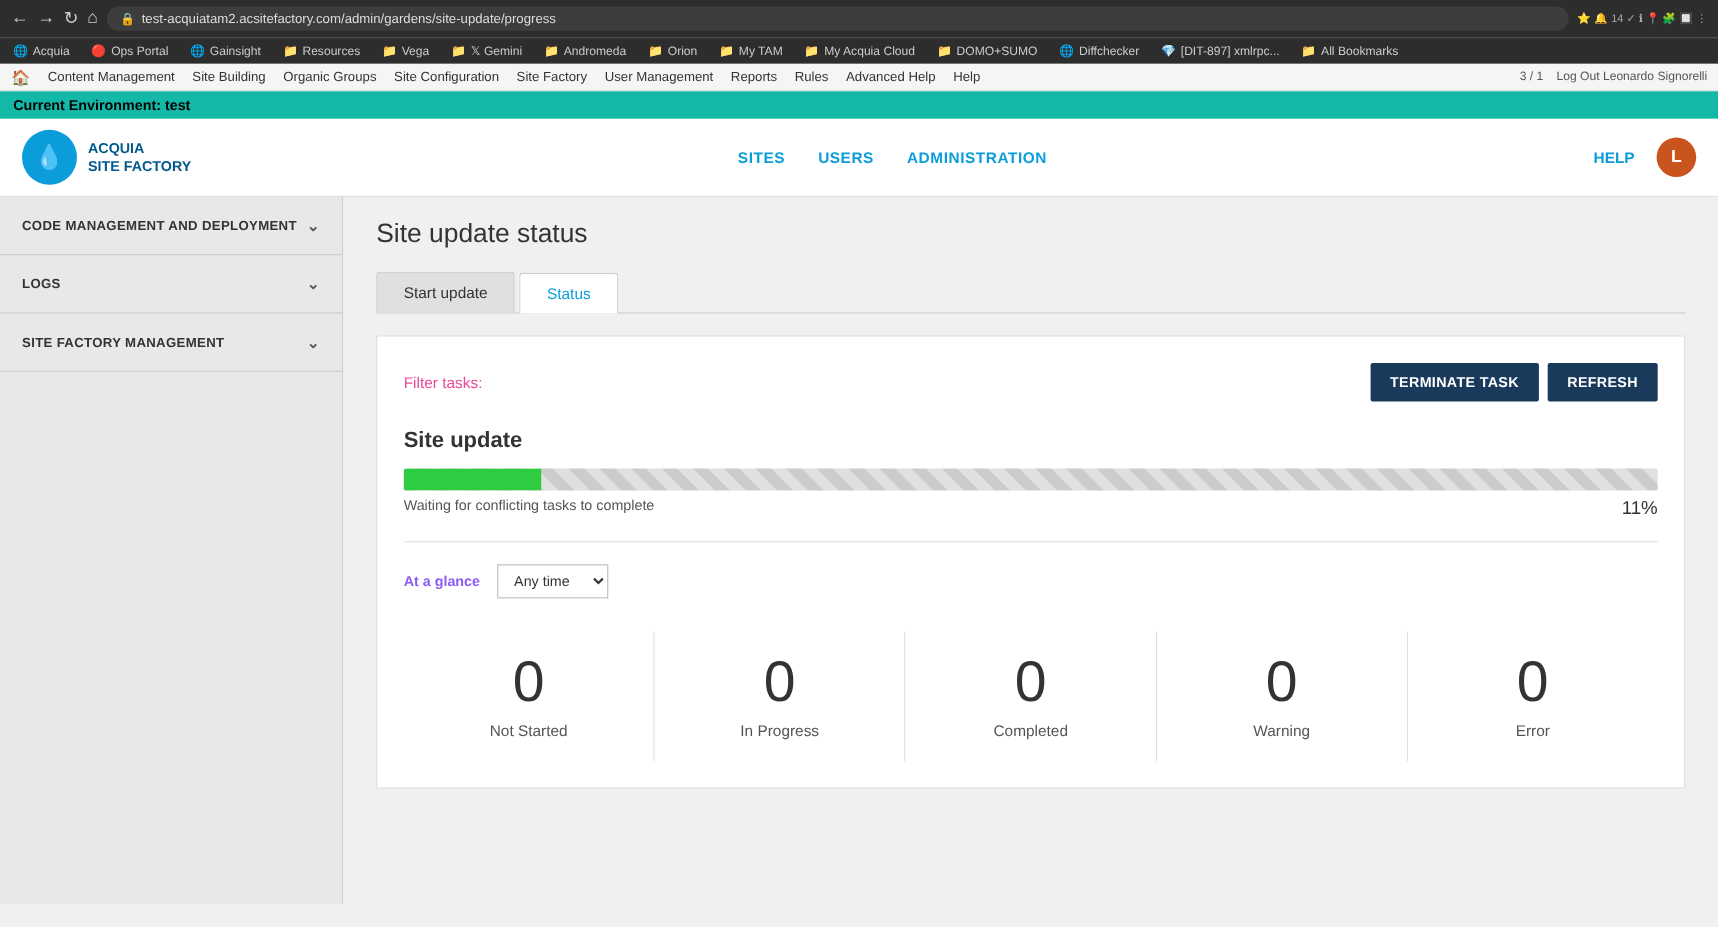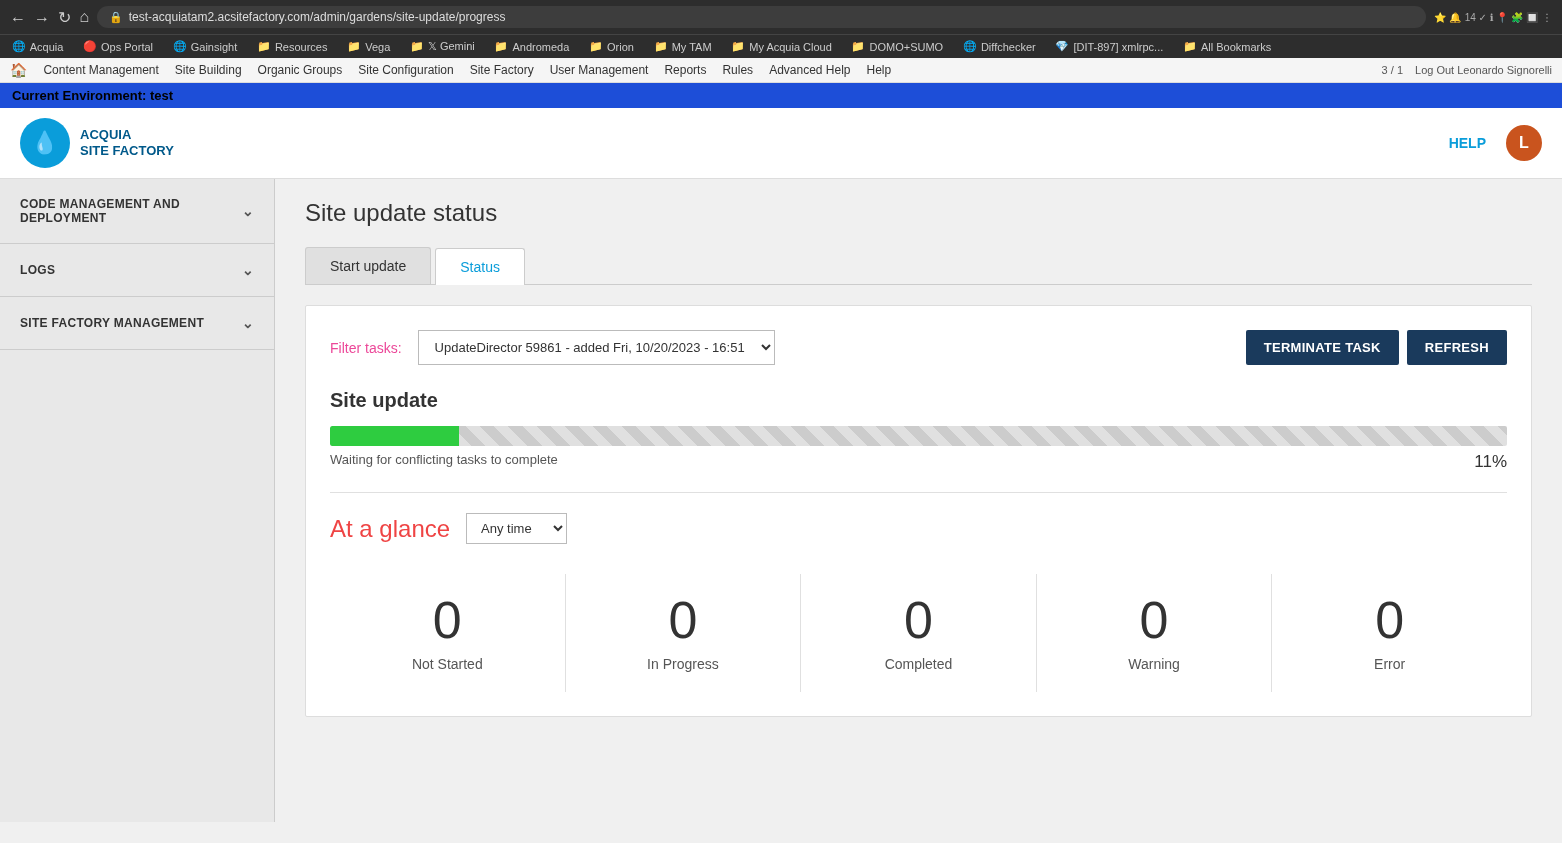--- a/index.html
+++ b/index.html
@@ -78,21 +78,21 @@
       margin-left: auto;
       display: flex;
       align-items: center;
       gap: 12px;
       color: #555;
       font-size: 11px;
     }
 
     
     .env-banner {
-      background: #1d4ed8;
+      background: #14b8a6;
       color: #000;
       padding: 5px 12px;
       font-size: 13px;
       font-weight: bold;
     }
 
     
     .main-header {
       background: #fff;
       border-bottom: 1px solid #ddd;
@@ -168,21 +168,21 @@
     }
 
     
     .app-layout {
       display: flex;
       min-height: calc(100vh - 200px);
     }
 
     
     .sidebar {
-      width: 275px;
+      width: 312px;
       background: #e8e8e8;
       border-right: 1px solid #ccc;
       flex-shrink: 0;
     }
     .sidebar-item {
       border-bottom: 1px solid #ccc;
       padding: 18px 20px;
       display: flex;
       justify-content: space-between;
       align-items: center;
@@ -336,23 +336,23 @@
     }
 
     
     .glance-header {
       display: flex;
       align-items: center;
       gap: 16px;
       margin-bottom: 30px;
     }
     .glance-title {
-      font-size: 24px;
-      font-weight: normal;
-      color: #ef4444;
+      font-size: 13px;
+      font-weight: bold;
+      color: #8b5cf6;
     }
     .glance-select {
       padding: 6px 10px;
       border: 1px solid #bbb;
       font-size: 13px;
       cursor: pointer;
       background: #fff;
       color: #333;
     }
 
@@ -437,20 +437,25 @@
 </div>
 
 <div class="main-header">
   <div class="logo-area">
     <div class="logo-icon">💧</div>
     <div class="logo-text">
       <div>ACQUIA</div>
       <div>SITE FACTORY</div>
     </div>
   </div>
+  <nav class="main-nav">
+    <a>SITES</a>
+    <a>USERS</a>
+    <a>ADMINISTRATION</a>
+  </nav>
   <div class="header-right">
     <a class="help-link">HELP</a>
     <div class="user-avatar">L</div>
   </div>
 </div>
 
 <div class="app-layout">
 
   <div class="sidebar">
     <div class="sidebar-item">
@@ -472,23 +477,20 @@
 
     <div class="tabs">
       <div class="tab">Start update</div>
       <div class="tab active">Status</div>
     </div>
 
     <div class="content-card">
 
       <div class="filter-row">
         <label class="filter-label">Filter tasks:</label>
-        <select class="filter-select">
-          <option>UpdateDirector 59861 - added Fri, 10/20/2023 - 16:51</option>
-        </select>
         <div class="action-buttons">
           <button class="btn-dark">TERMINATE TASK</button>
           <button class="btn-dark">REFRESH</button>
         </div>
       </div>
 
       <div class="section-title">Site update</div>
 
       <div class="progress-bar-container">
         <div class="progress-fill" style="width: 11%;"></div>

